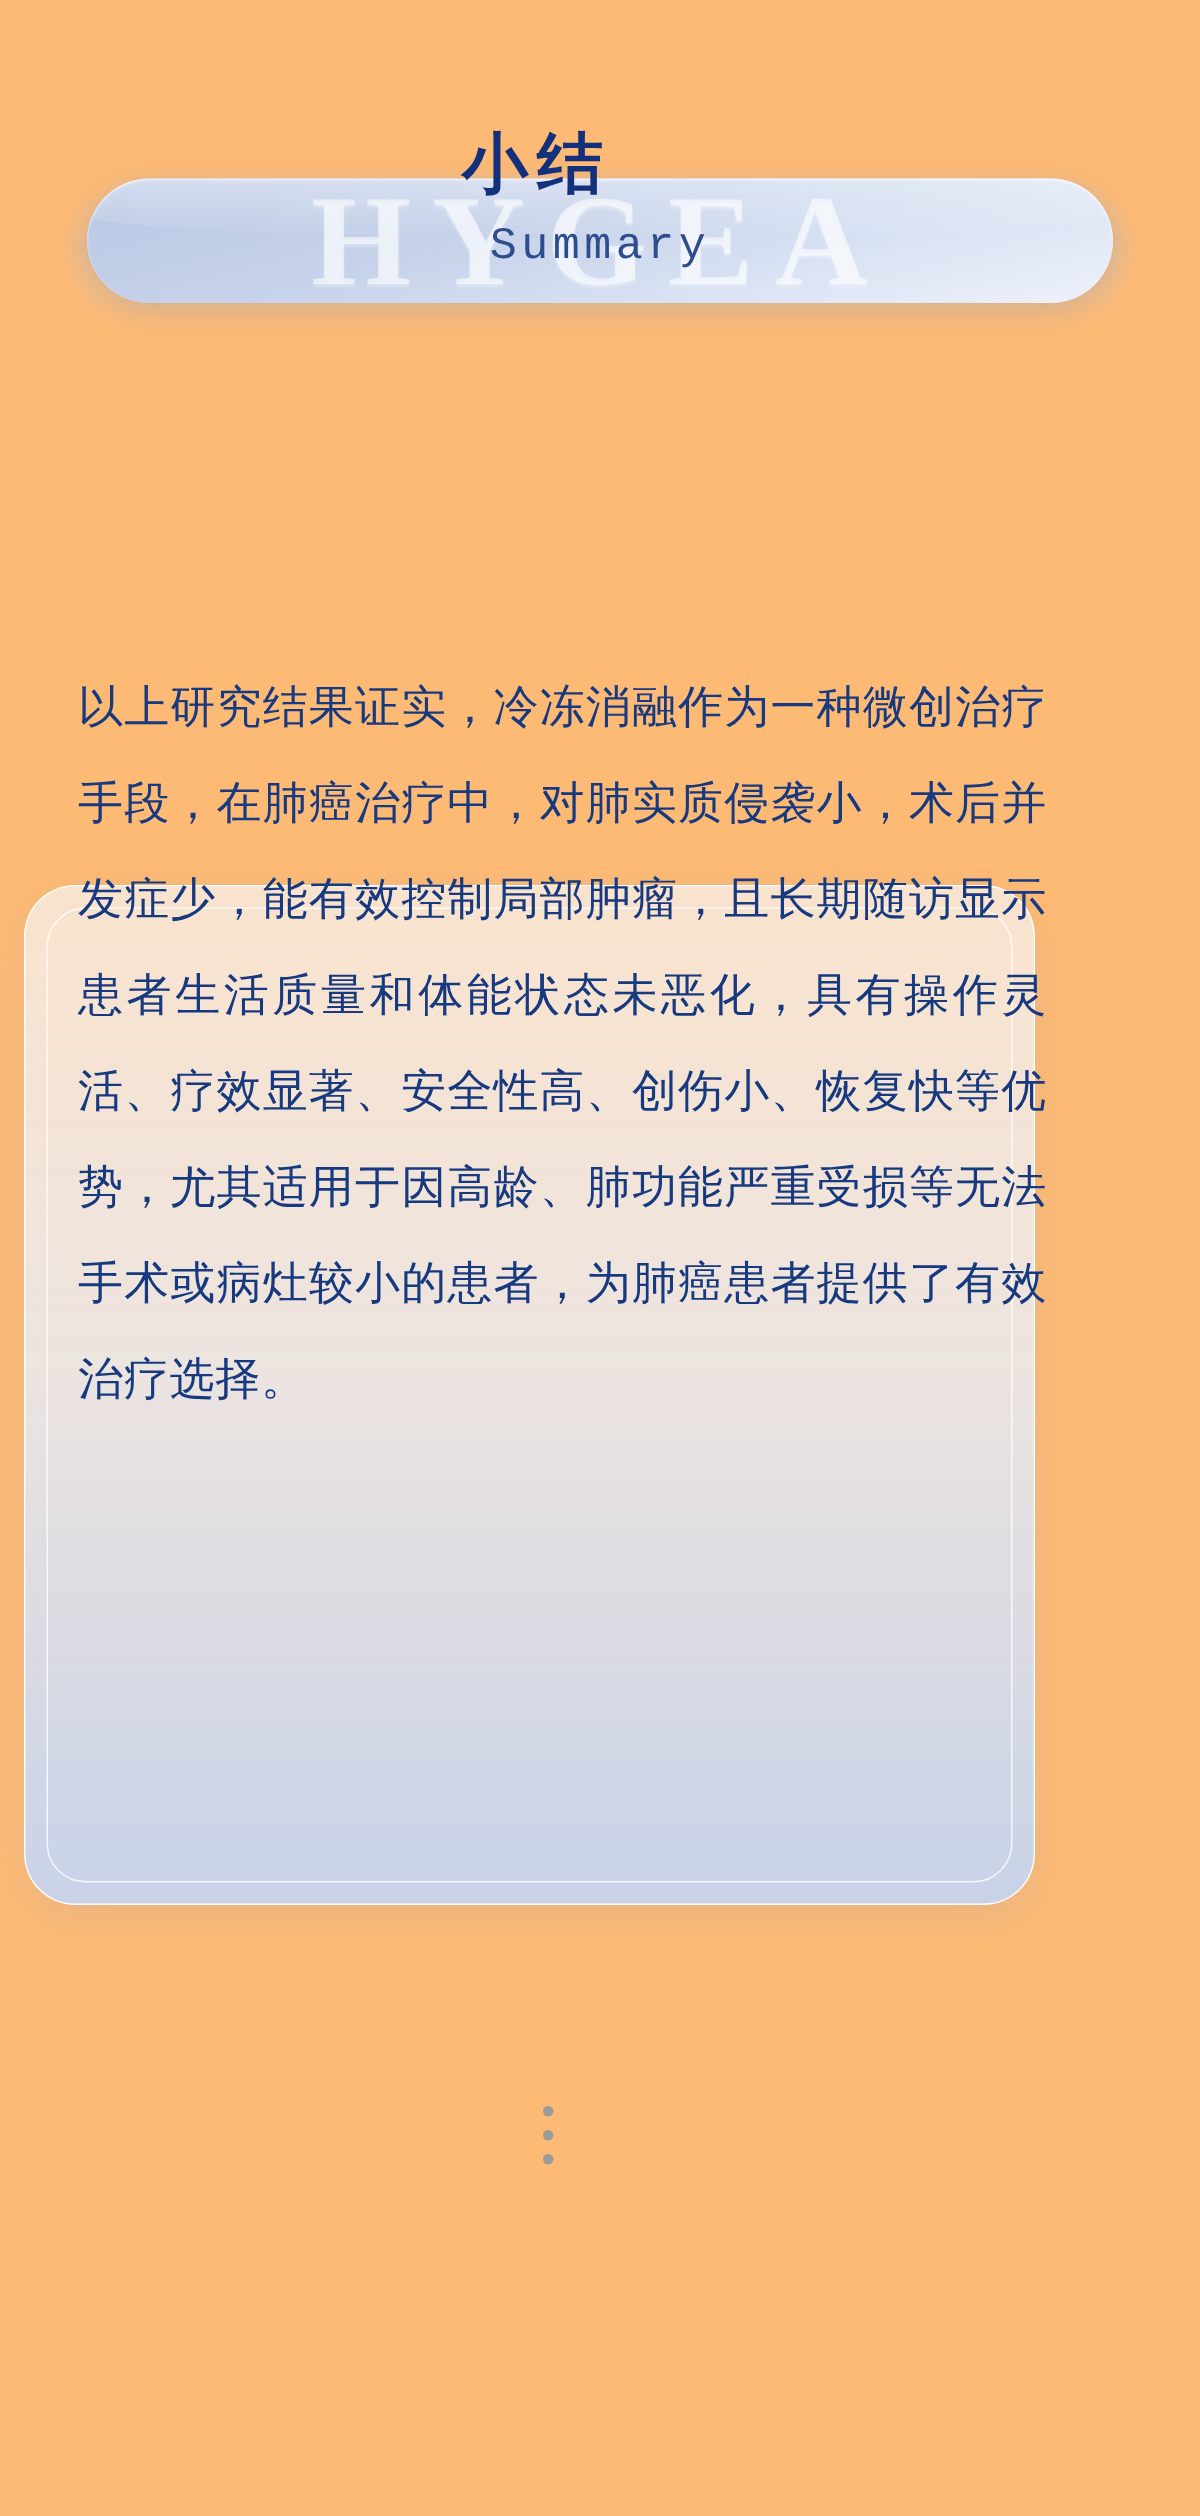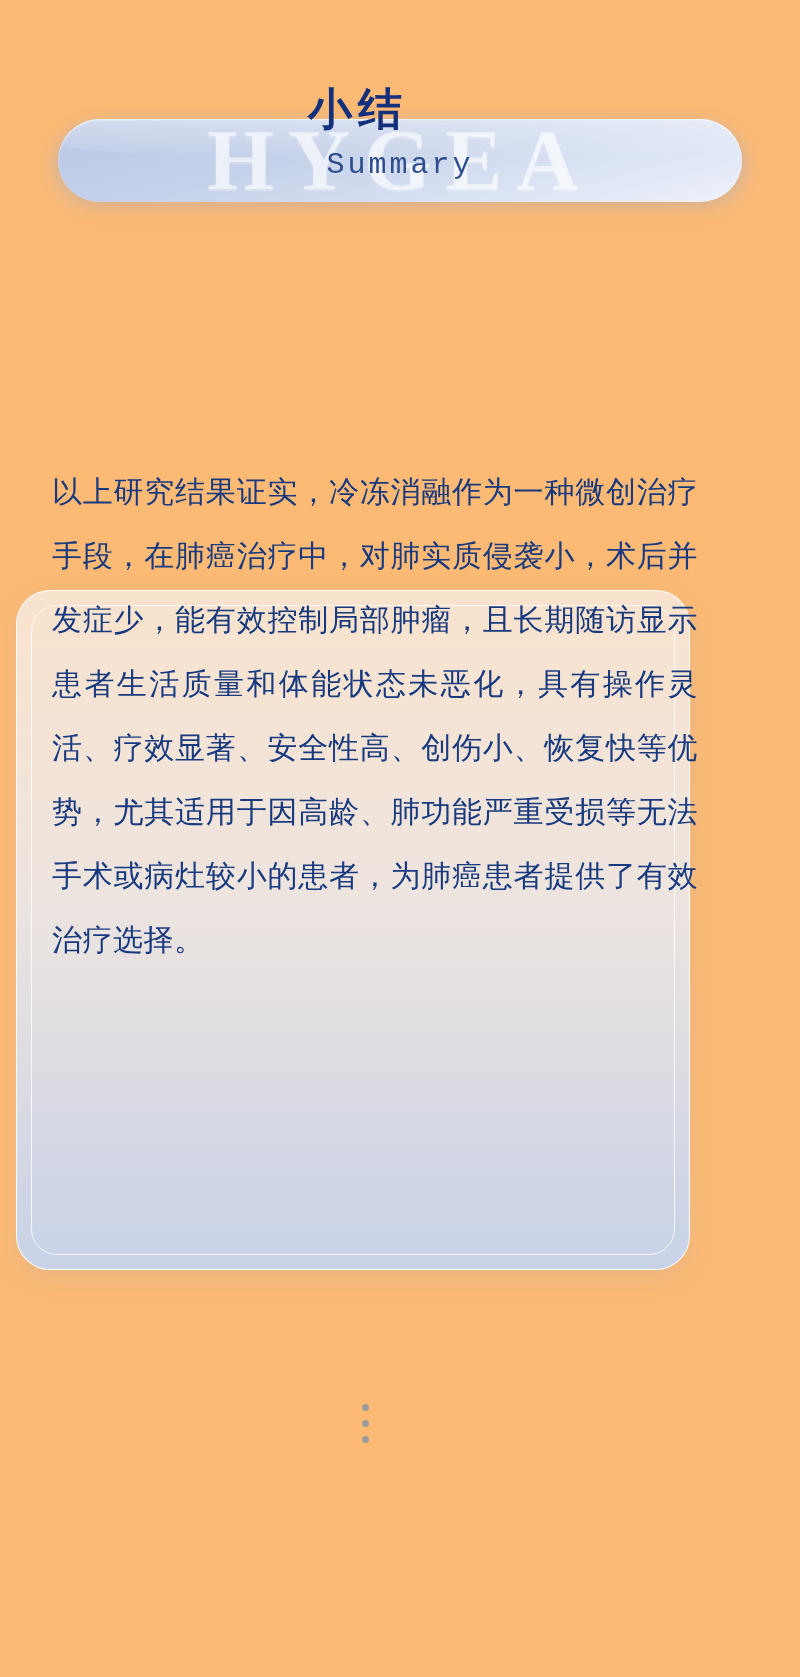--- a/index.html
+++ b/index.html
@@ -126,21 +126,21 @@
     top: 14px;
     right: 14px;
     bottom: 14px;
     border-radius: 26px;
     border: 1px solid rgba(255,255,255,0.8);
   }
 
   .paragraph {
     position: absolute;
     left: 52px;
-    top: 460px;
+    top: 440px;
     width: 646px;
     font-size: 30px;
     line-height: 64px;
     color: #16397f;
     letter-spacing: 0.5px;
     text-align: justify;
   }
 
   
   .footer-dots {

